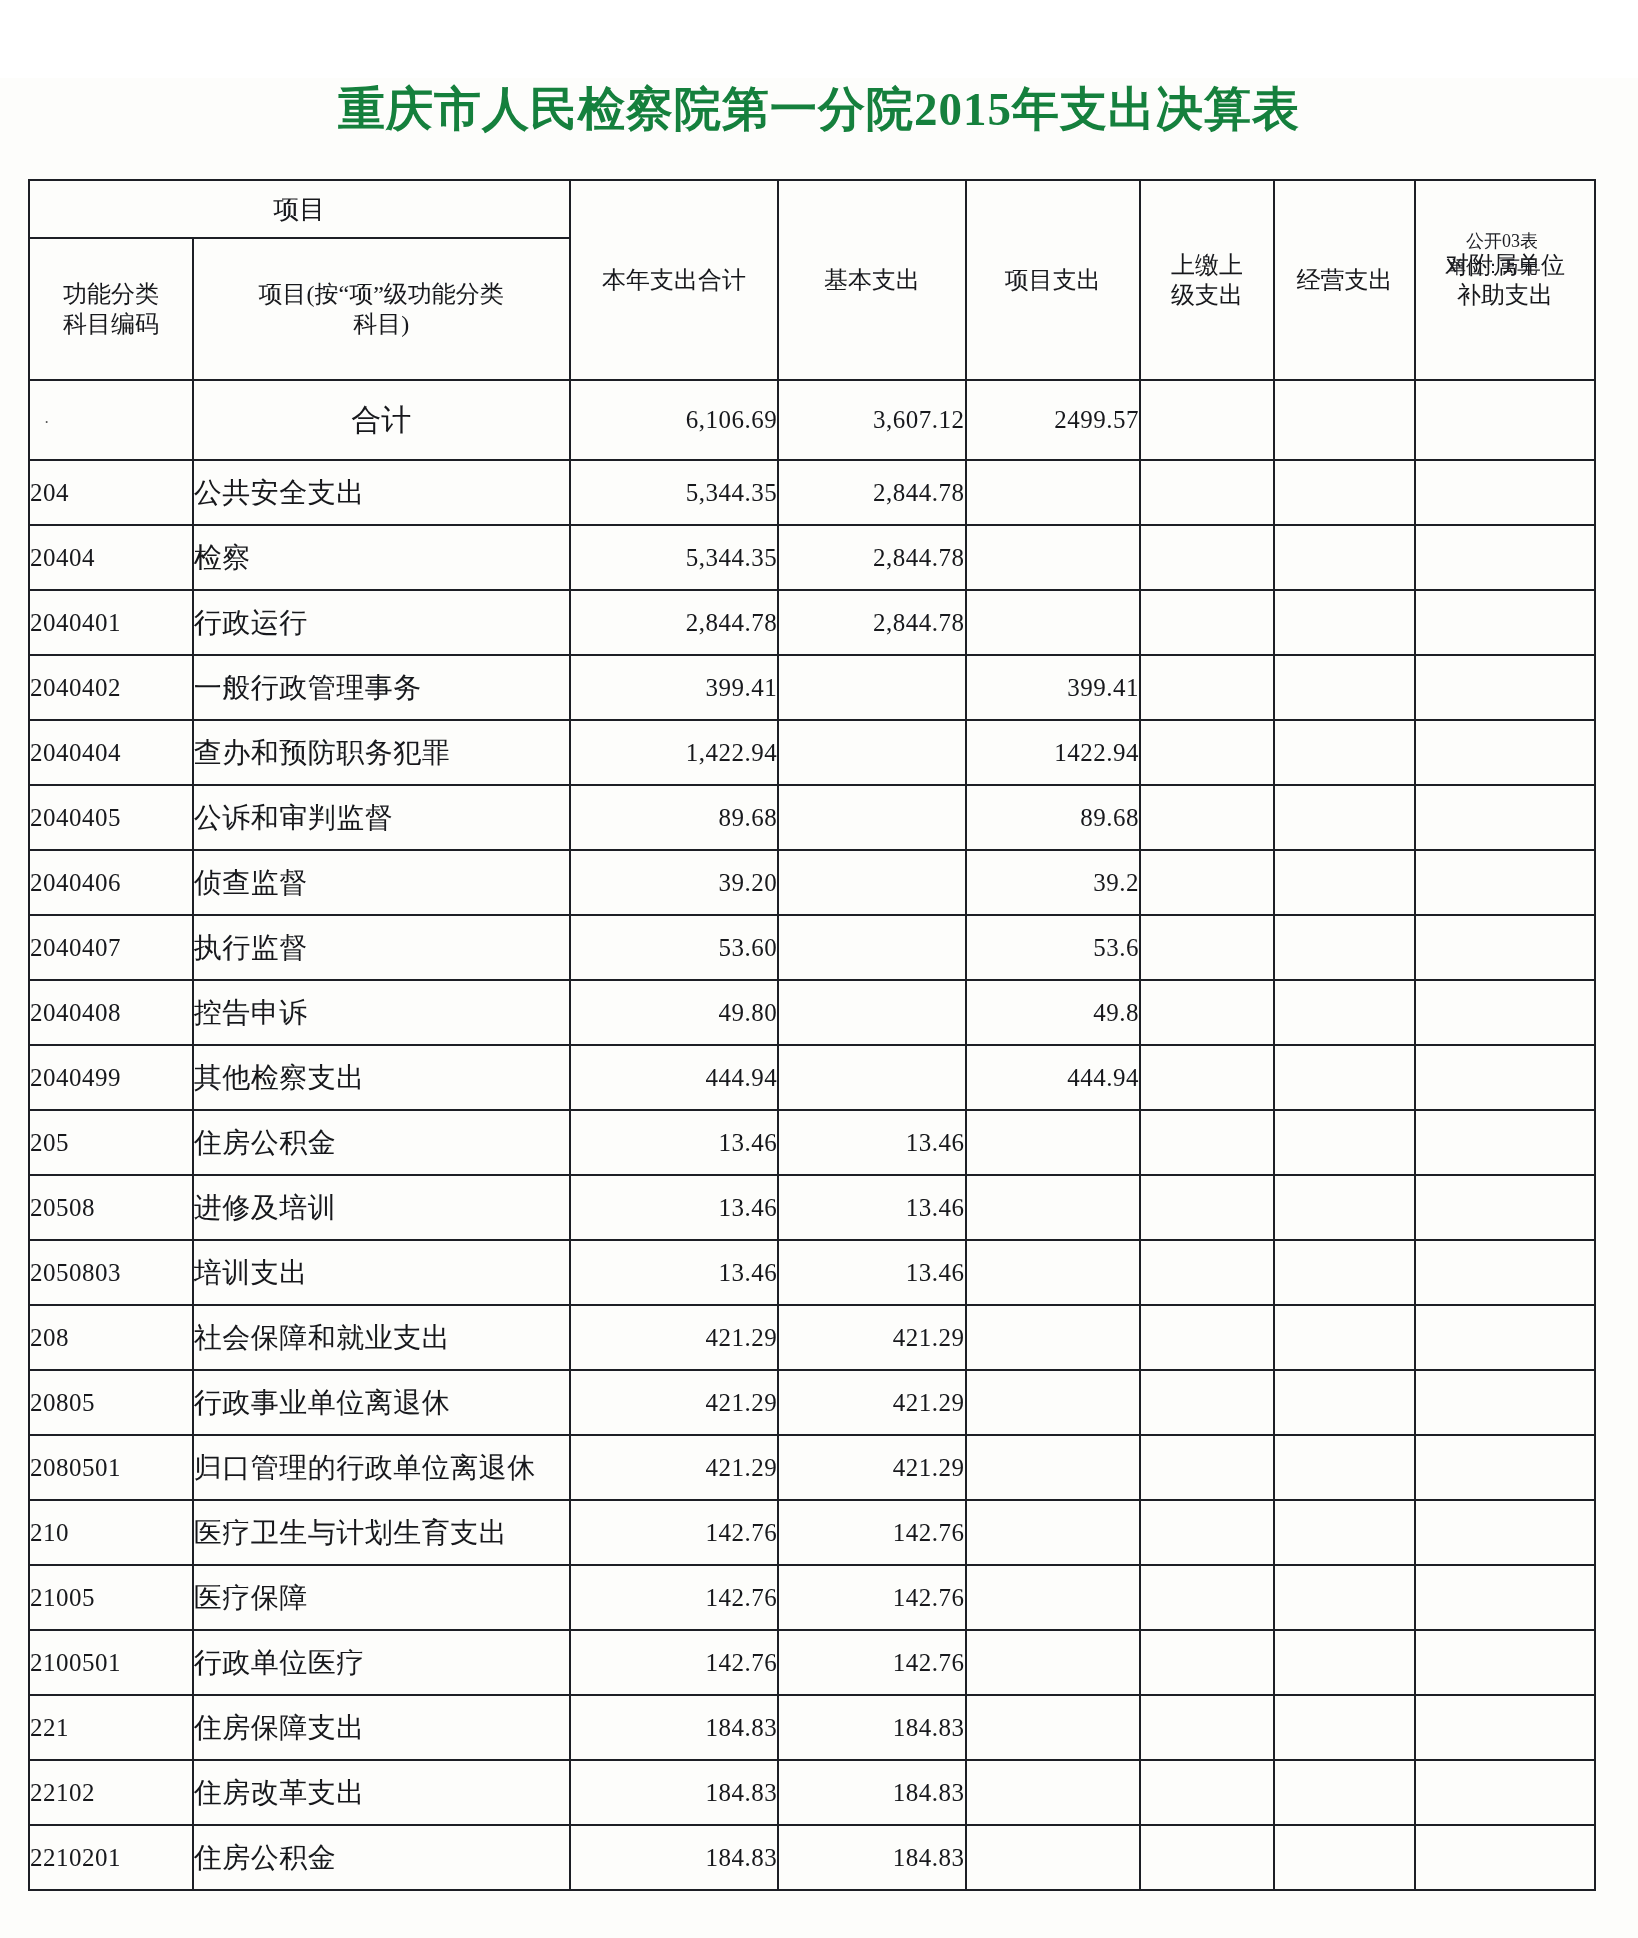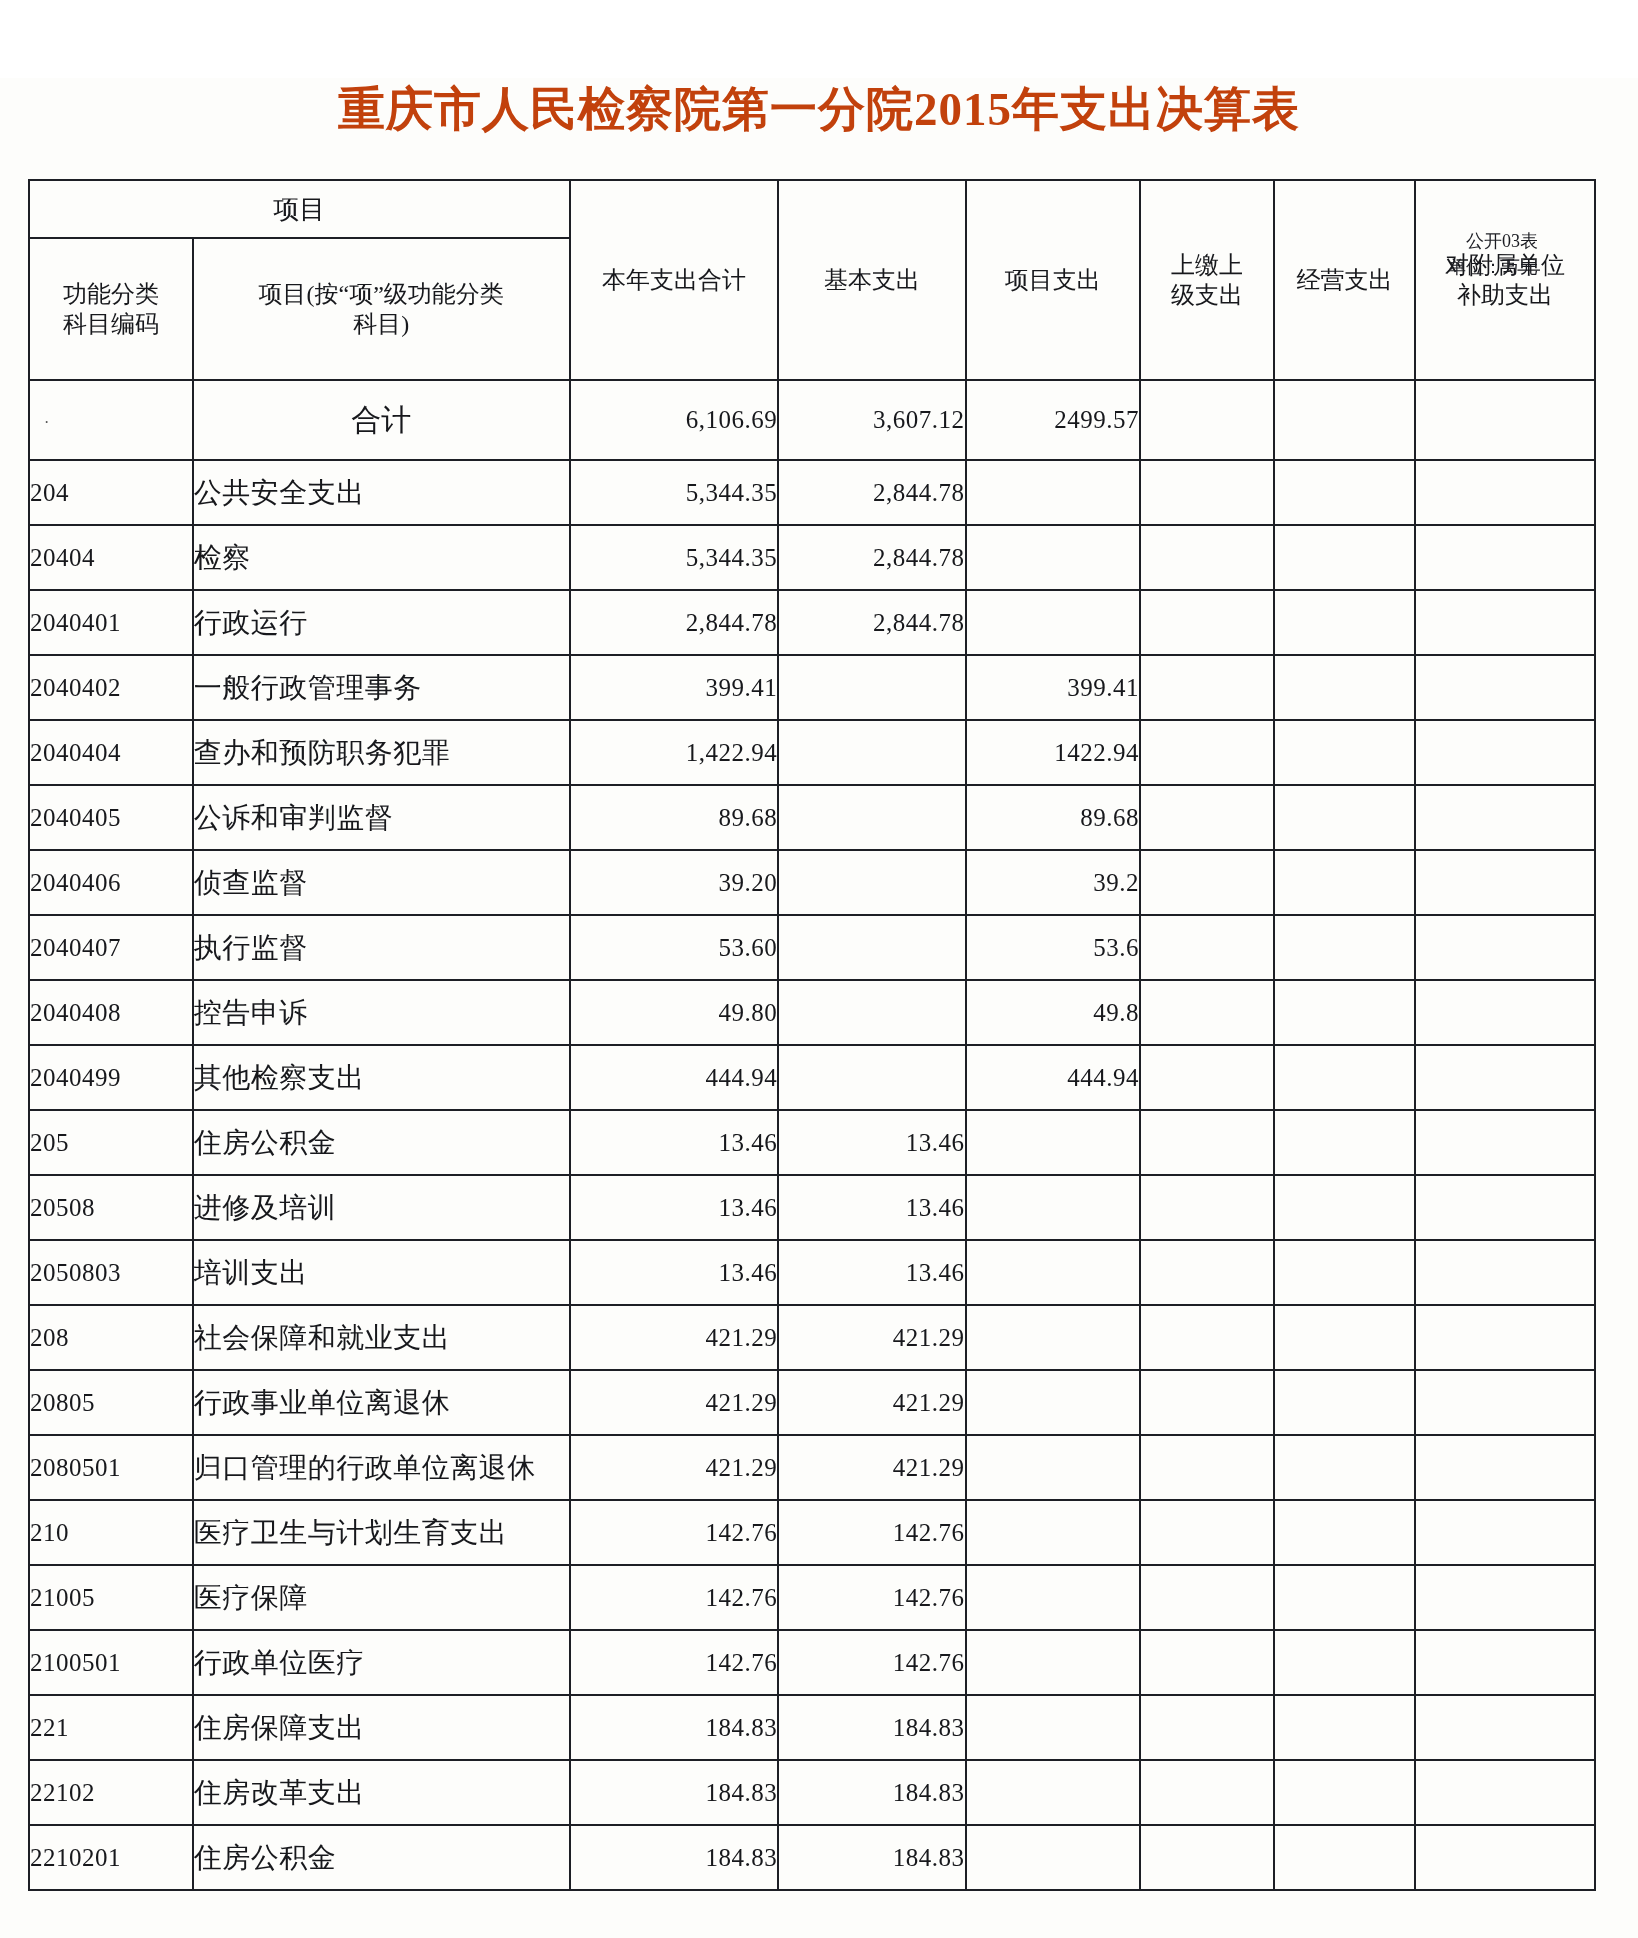--- a/index.html
+++ b/index.html
@@ -23,21 +23,21 @@
     padding: 0;
     box-sizing: border-box;
   }
   .doc-title {
     text-align: center;
     font-size: 47px;
     font-weight: bold;
     letter-spacing: 1px;
     margin: 78px 0 0 0;
     font-family: "Liberation Serif", "DejaVu Serif", serif;
-    color: #c2410c;
+    color: #15803d;
   }
   .meta-block {
     position: absolute;
     right: 100px;
     top: 150px;
     text-align: right;
     font-size: 18px;
     line-height: 1.45;
     color: #1b1c22;
   }

